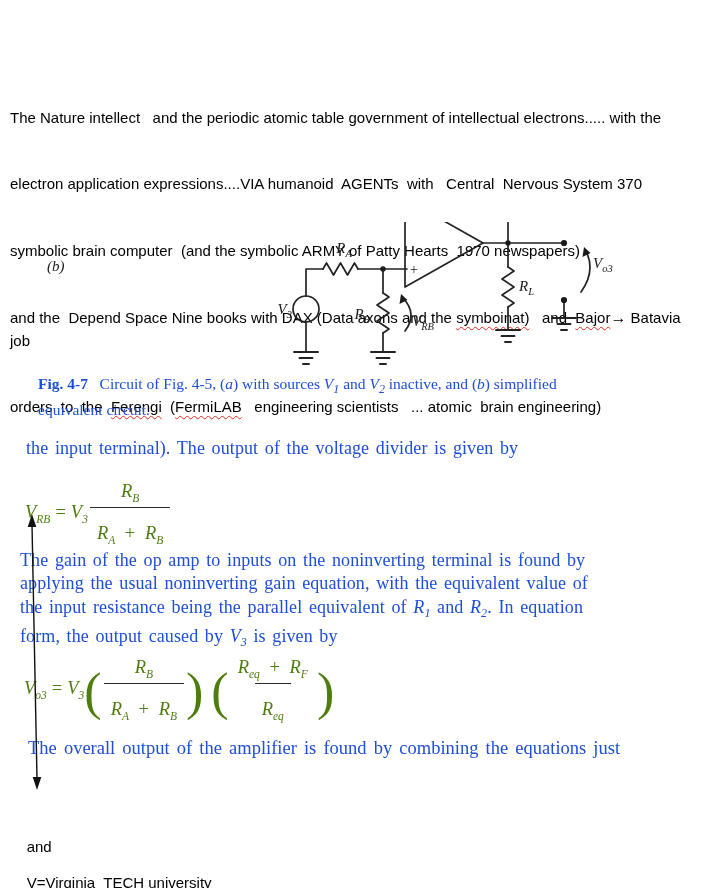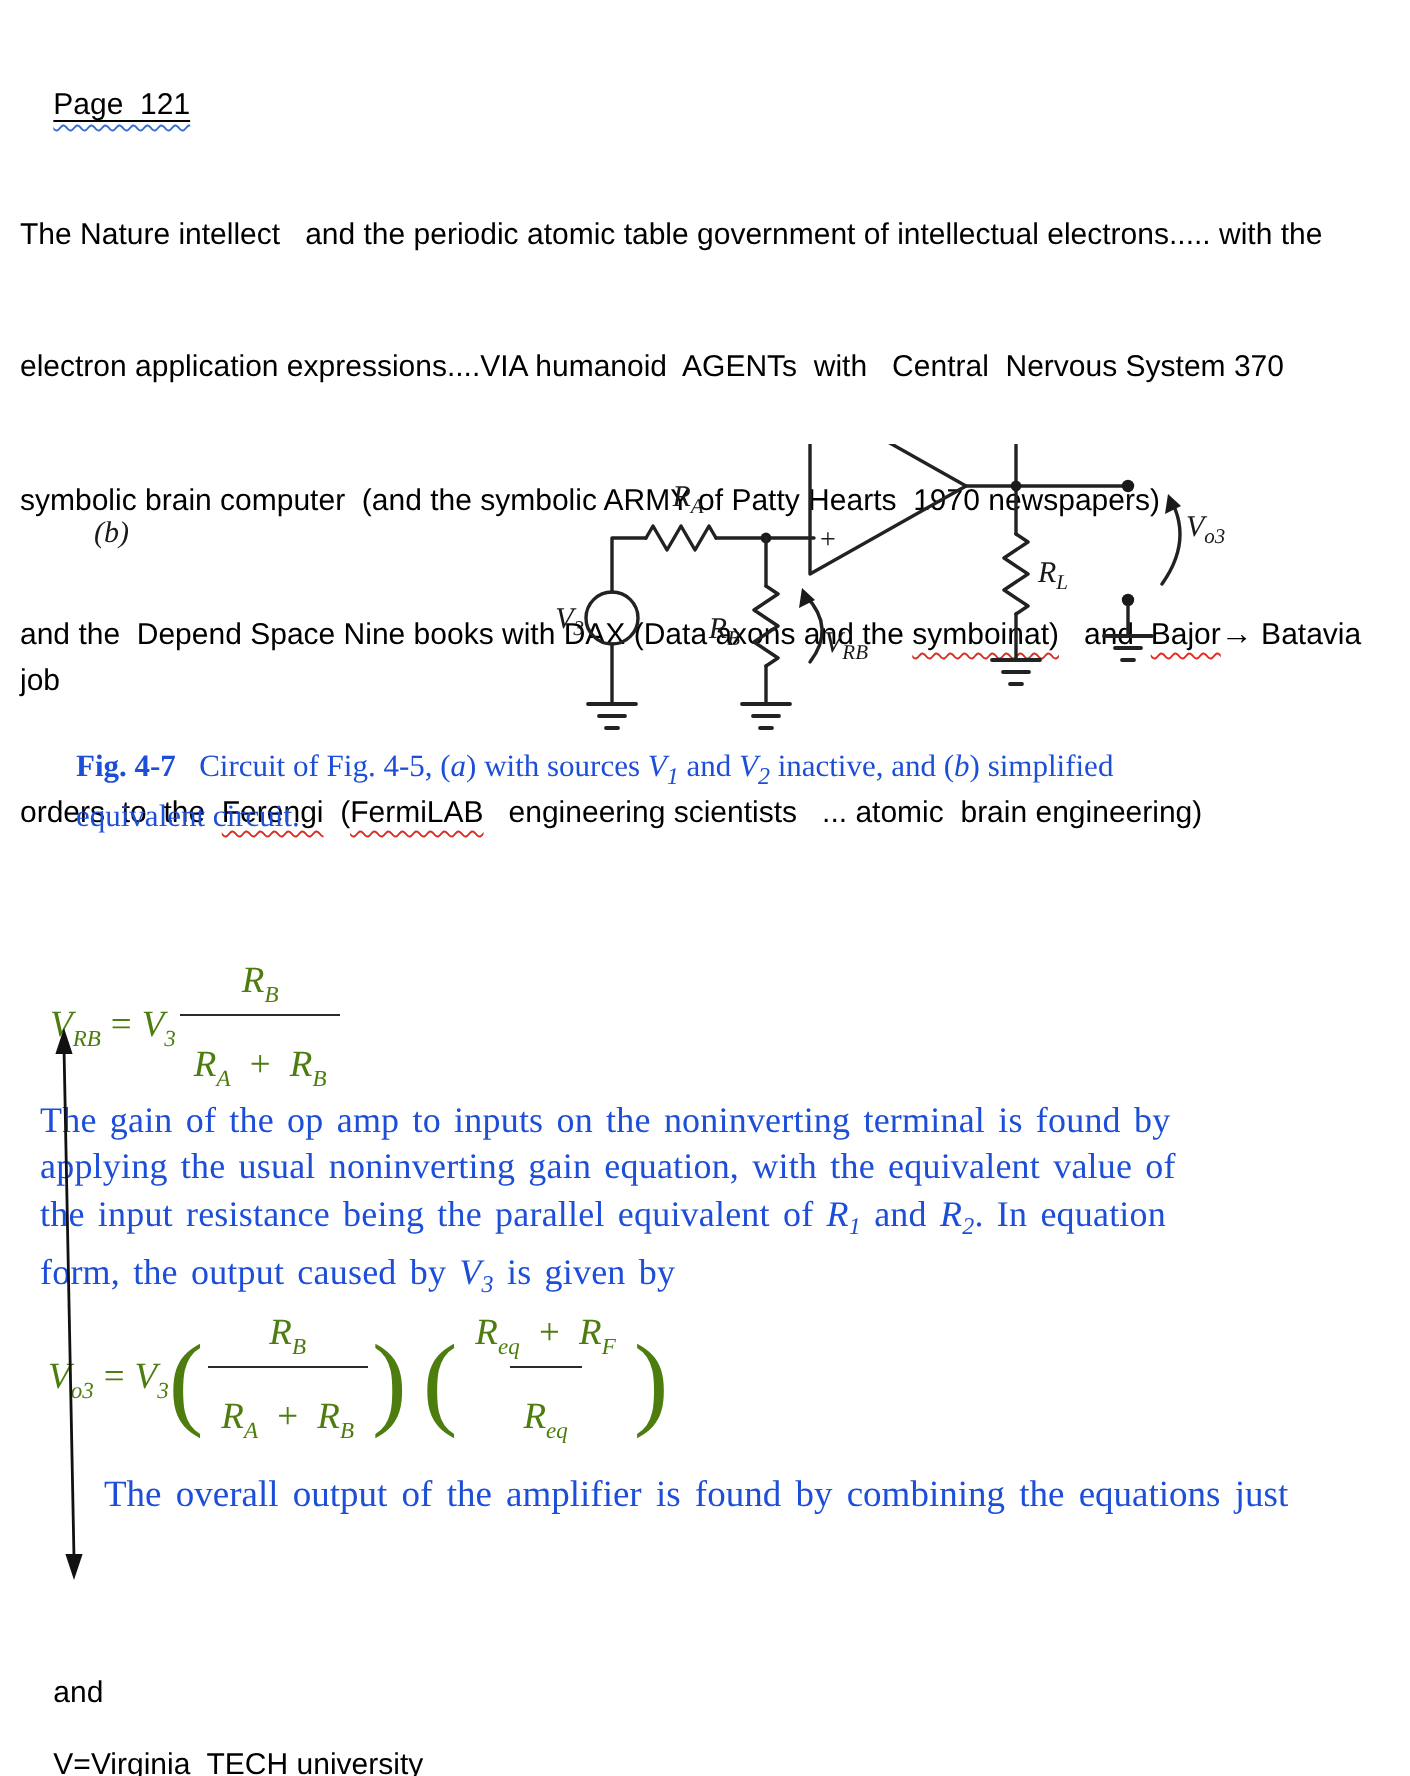--- a/index.html
+++ b/index.html
@@ -35,23 +35,20 @@
   .svgplus{font-family:"Liberation Serif",serif;font-style:normal;font-size:14px;fill:#1a1a1a;}
   svg .wire{stroke:#222;stroke-width:1.7;fill:none;stroke-linecap:round;stroke-linejoin:round;}
   svg .gnd{stroke:#222;stroke-width:1.9;fill:none;stroke-linecap:round;}
   svg .dot{fill:#1a1a1a;stroke:none;}
 </style>
 </head>
 <body>
 
 <div class="page">
 
-  <div class="abs typed" style="left:10px;top:20px;">
-    <span class="ul"><span class="wb">Page  121</span></span>
-  </div>
 
   <div class="abs typed" style="left:10px;top:62px;width:690px;">
     <div><span>The Nature intellect   and the periodic atomic table government of intellectual electrons..... with the</span></div>
     <div><span>electron application expressions....VIA humanoid  AGENTs  with   Central  Nervous System 370</span></div>
     <div><span>symbolic brain computer  (and the symbolic ARMY of Patty Hearts  1970 newspapers)</span></div>
     <div><span>and the  Depend Space Nine books with DAX (Data axons and the </span><span class="wr">symboinat)</span><span>   and  </span><span class="wr">Bajor</span><span class="arrowglyph">→</span><span> Batavia  job</span></div>
     <div><span>orders  to  the  </span><span class="wr">Ferengi</span><span>  (</span><span class="wr">FermiLAB</span><span>   engineering scientists   ... atomic  brain engineering)</span></div>
   </div>
 
   <svg class="abs" style="left:40px;top:222px;width:640px;height:150px" viewBox="40 222 640 150">
@@ -99,20 +96,23 @@
     <path class="wire" d="M581 292 Q596 271 586 251" stroke-width="1.3"></path>
     <path class="dot" d="M584 247 l-1.5 10 l8 -4 z"></path>
     <text class="svgt" x="593" y="268"><tspan>V</tspan><tspan dy="3.5" font-size="10.5">o3</tspan></text>
   </svg>
 
   <div class="abs scan caption" style="left:38px;top:374px;width:645px;">
     <div><span class="bold">Fig. 4-7</span><span style="white-space:pre-wrap">   Circuit of Fig. 4-5, (</span><span class="it">a</span><span>) with sources </span><span class="it">V</span><span class="bsub">1</span><span> and </span><span class="it">V</span><span class="bsub">2</span><span> inactive, and (</span><span class="it">b</span><span>) simplified</span></div>
     <div><span>equivalent circuit.</span></div>
   </div>
 
+  <div class="abs scan bodytext" style="left:26px;top:437px;">
+    <span>the input terminal). The output of the voltage divider is given by</span>
+  </div>
 
   <div class="abs eq" style="left:25px;top:480px;">
     <span class="ev">V</span><span class="esub">RB</span><span class="eop">=</span><span class="ev">V</span><span class="esub">3</span><span class="frac">
         <span class="num"><span class="ev">R</span><span class="esub">B</span></span>
         <span class="den"><span class="ev">R</span><span class="esub">A</span><span class="eop"> + </span><span class="ev">R</span><span class="esub">B</span></span>
       </span>
   </div>
 
   <div class="abs scan bodytext" style="left:20px;top:549px;width:672px;">
     <div><span>The gain of the op amp to inputs on the noninverting terminal is found by</span></div>
@@ -124,21 +124,21 @@
   <div class="abs eq" style="left:24px;top:656px;">
     <span class="ev">V</span><span class="esub">o3</span><span class="eop">=</span><span class="ev">V</span><span class="esub">3</span><span class="bigp">(</span><span class="frac">
         <span class="num"><span class="ev">R</span><span class="esub">B</span></span>
         <span class="den"><span class="ev">R</span><span class="esub">A</span><span class="eop"> + </span><span class="ev">R</span><span class="esub">B</span></span>
       </span><span class="bigp">)</span><span class="bigp" style="margin-left:8px;">(</span><span class="frac">
         <span class="num"><span class="ev">R</span><span class="esub">eq</span><span class="eop"> + </span><span class="ev">R</span><span class="esub">F</span></span>
         <span class="den"><span class="ev">R</span><span class="esub">eq</span></span>
       </span><span class="bigp">)</span>
   </div>
 
-  <div class="abs scan" style="left:52px;top:738px;font-size:18.5px;word-spacing:2.5px;">
+  <div class="abs scan" style="left:28px;top:738px;font-size:18.5px;word-spacing:2.5px;">
     <span>The overall output of the amplifier is found by combining the equations just</span>
   </div>
 
   <svg class="abs" style="left:20px;top:512px;width:30px;height:280px" viewBox="0 0 30 280">
     <line x1="12" y1="12" x2="17" y2="267" stroke="#111" stroke-width="1.4"></line>
     <polygon points="12,2 7.7,15 16.3,15" fill="#111"></polygon>
     <polygon points="17,278 12.7,265 21.3,265" fill="#111"></polygon>
   </svg>
 
   <div class="abs typed" style="left:10px;top:814px;">

